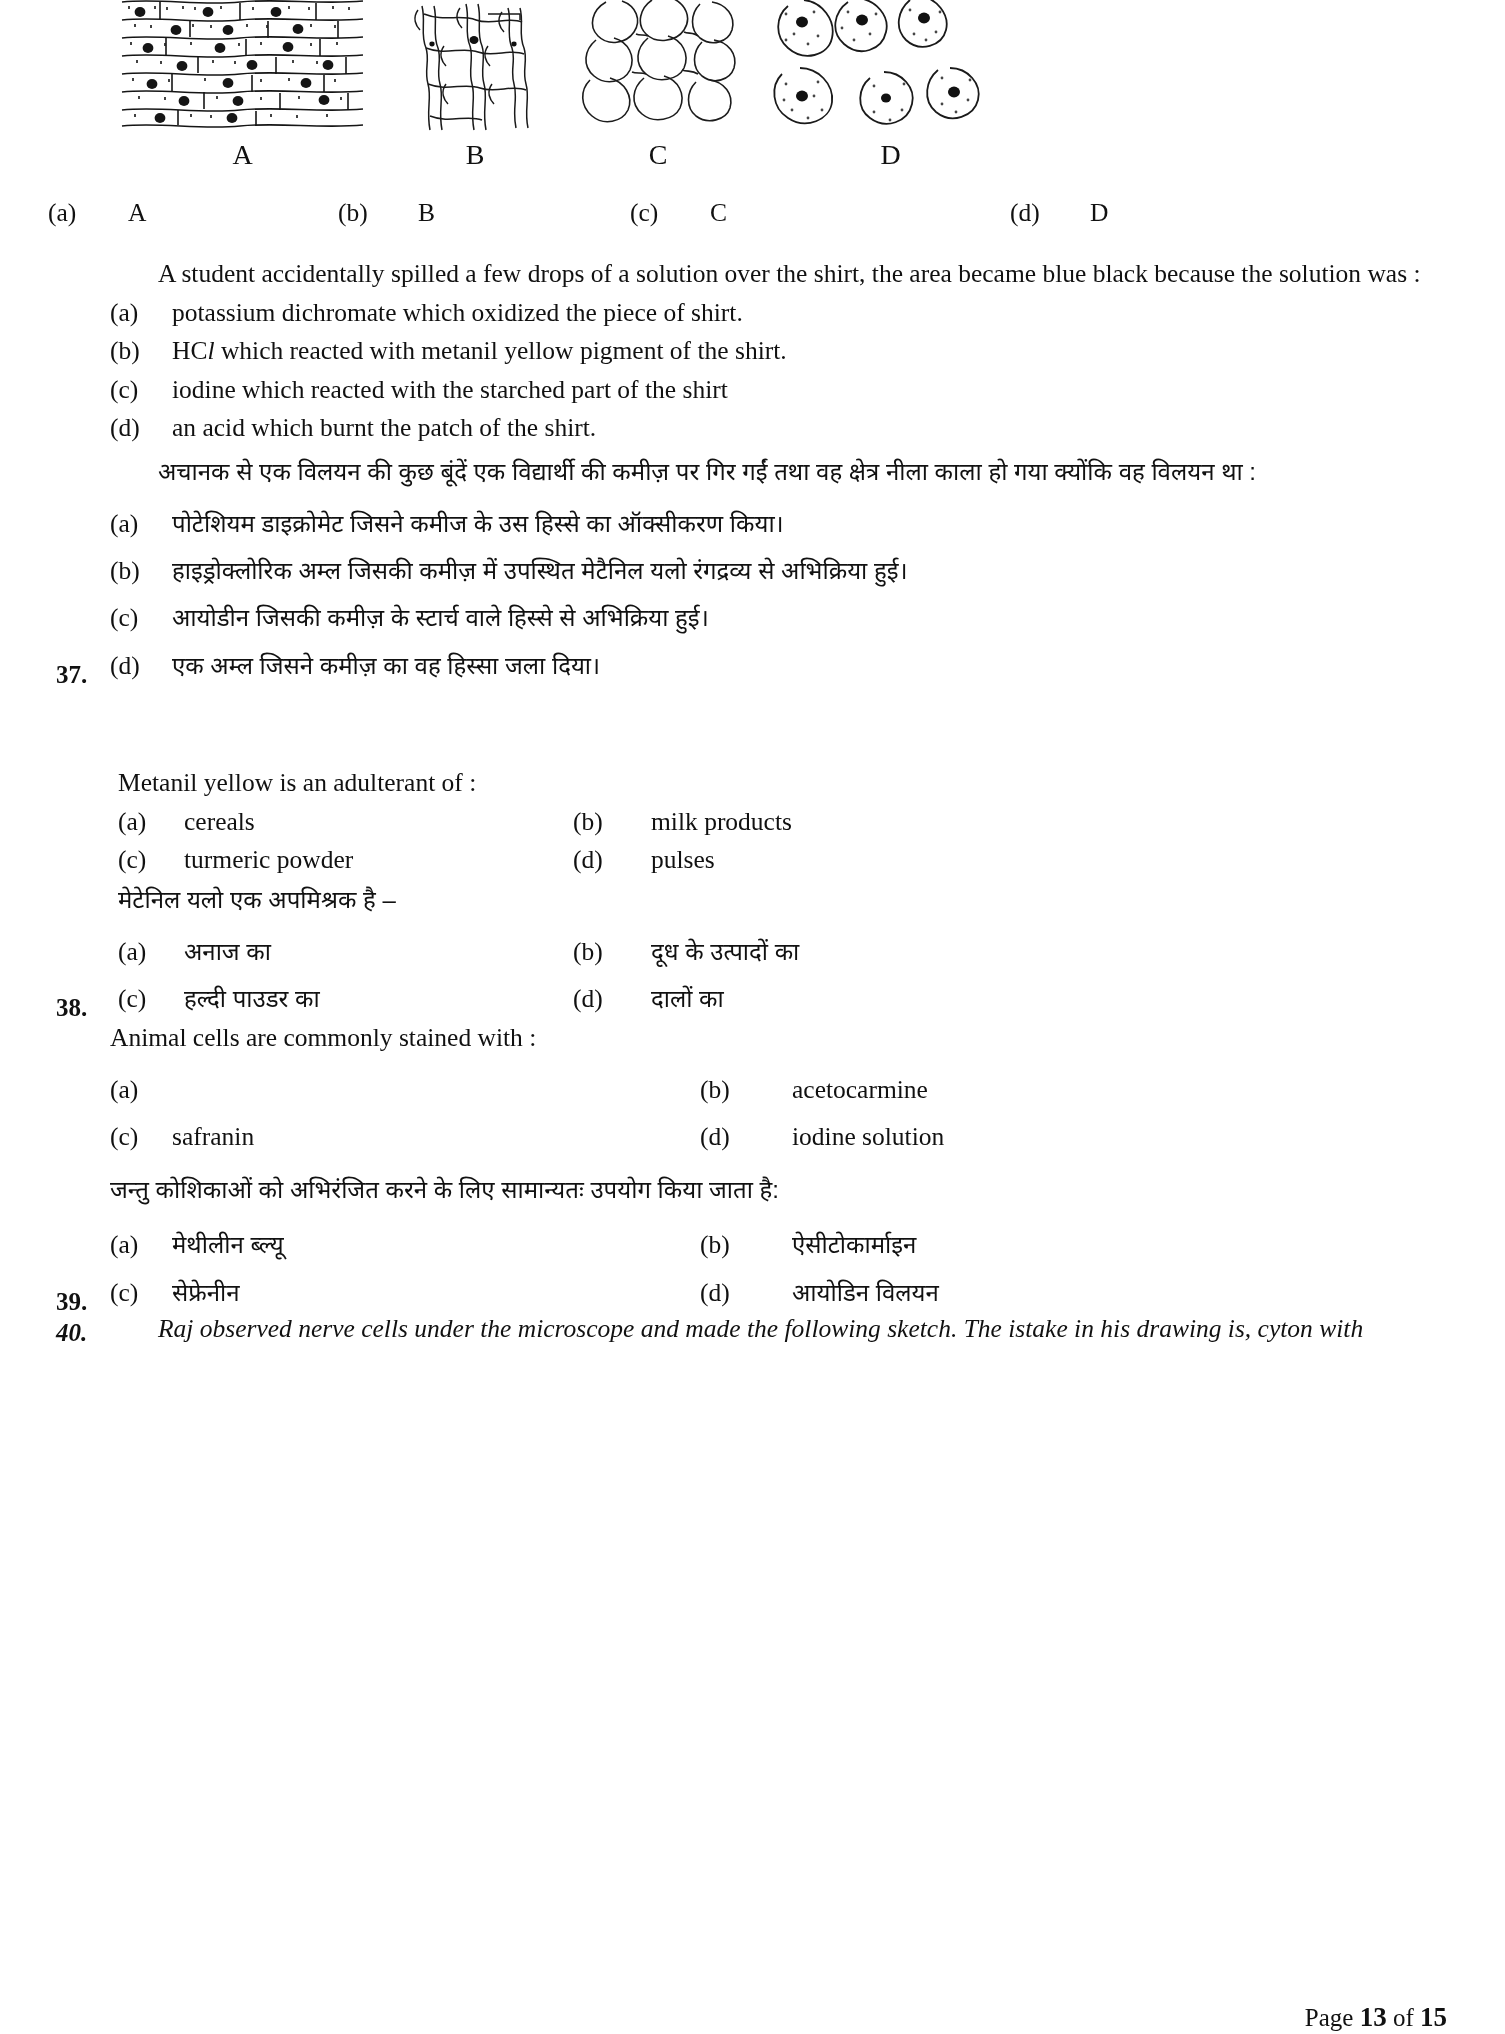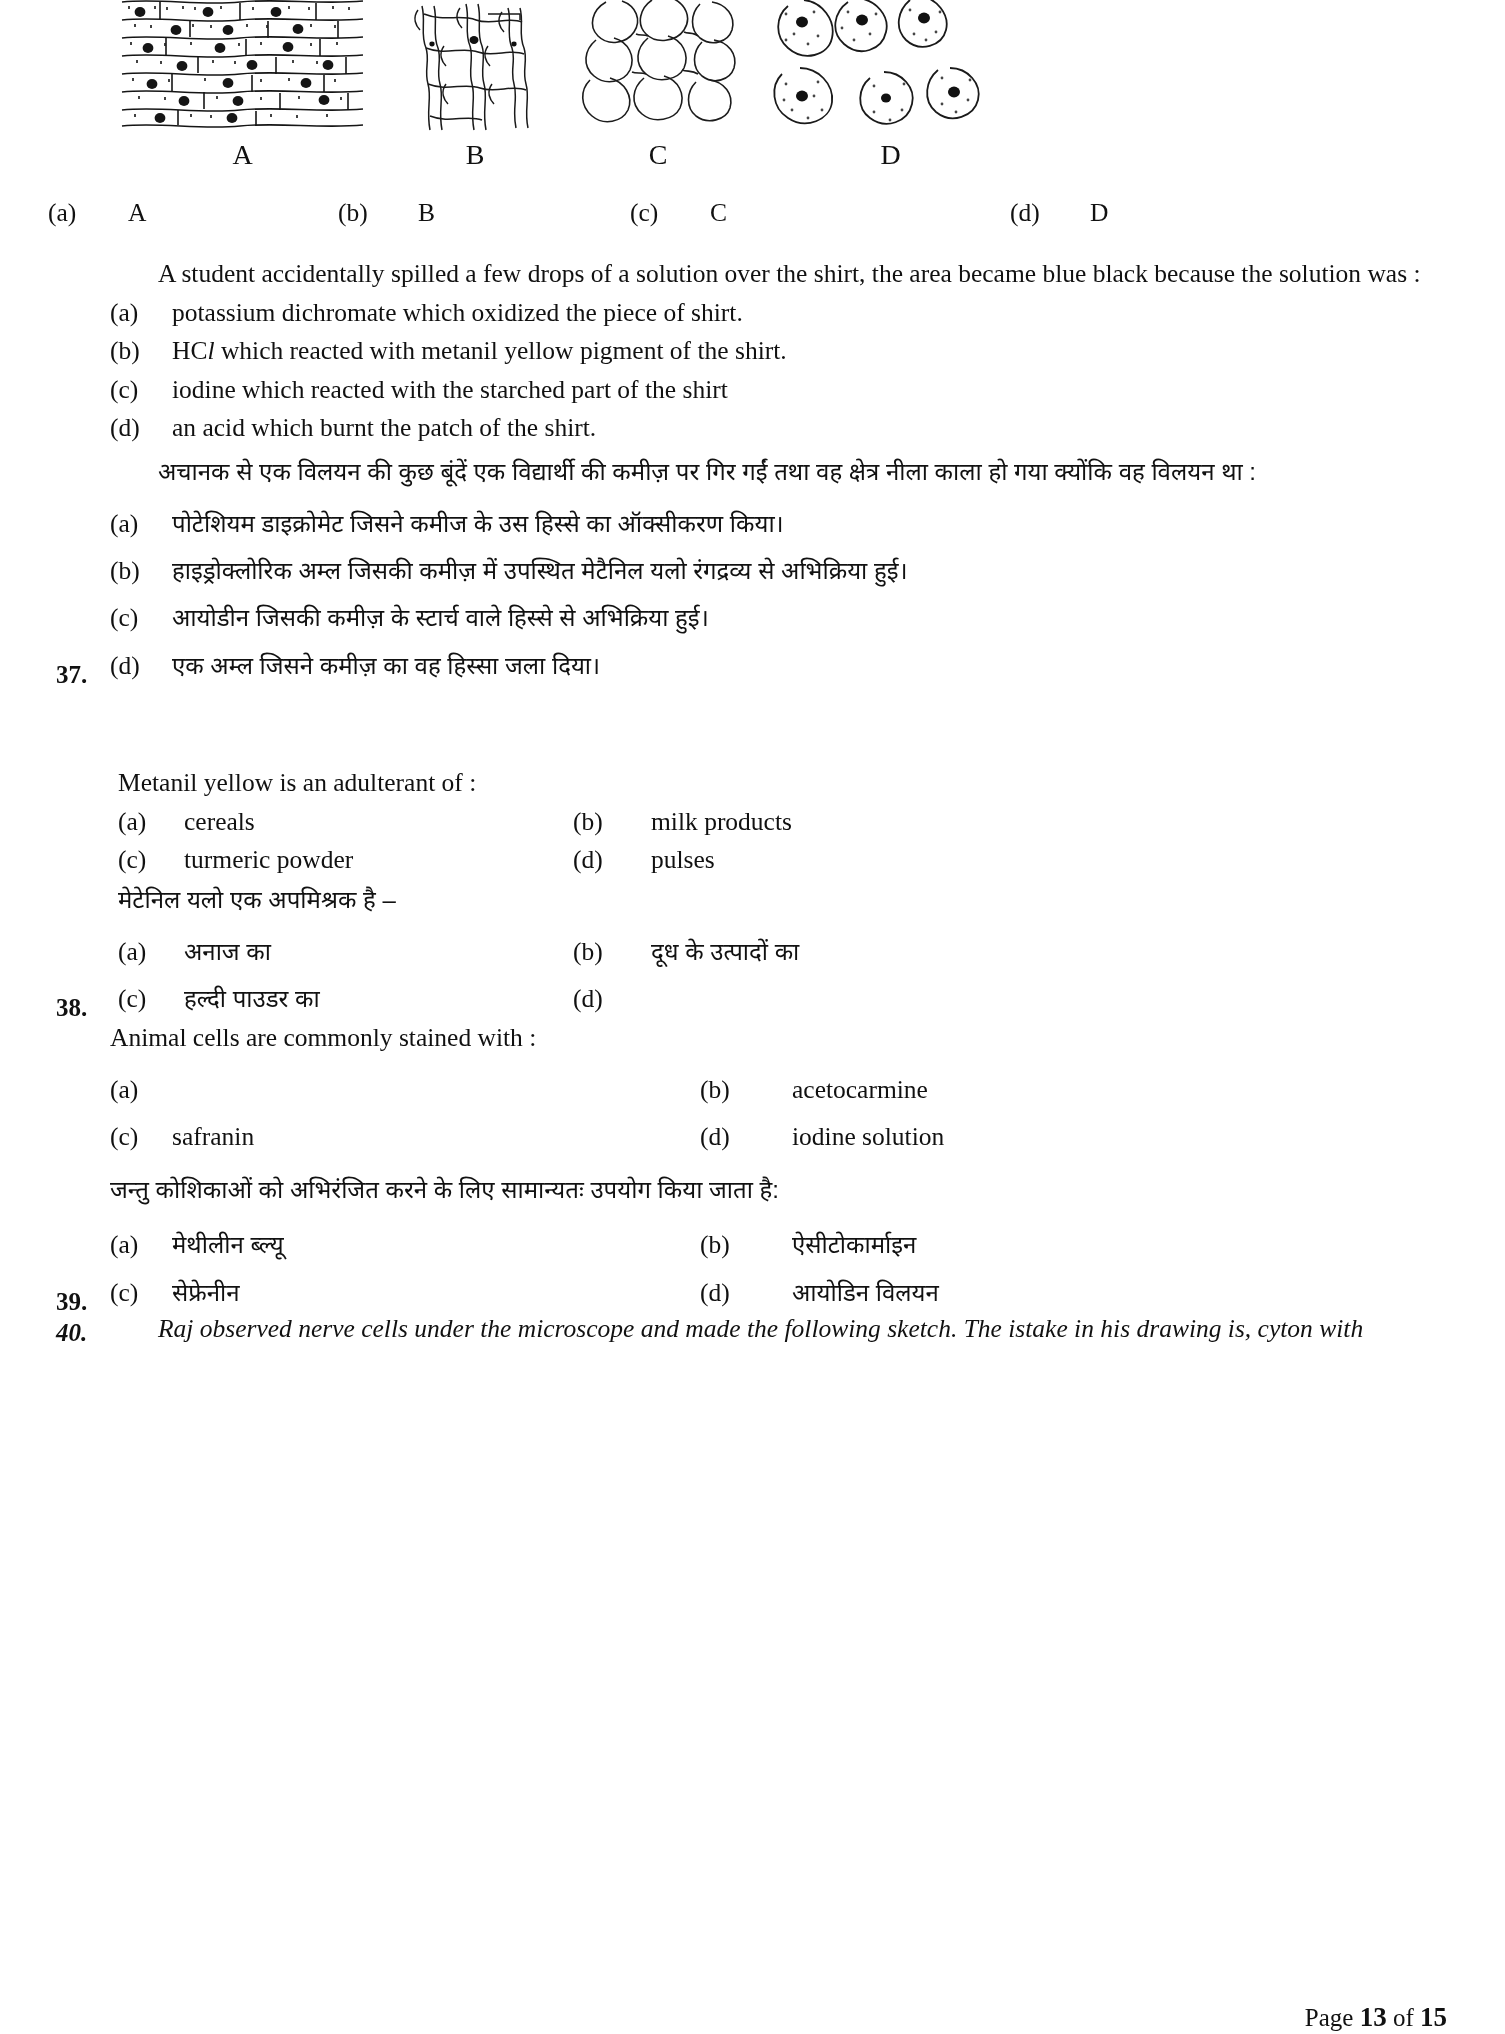--- a/index.html
+++ b/index.html
@@ -497,20 +497,21 @@
             <span class="txt">हल्दी पाउडर का</span>
           </div>
         </div>
         <div class="col-b">
           <div class="hi-opt">
             <span class="lab" style="width:78px;flex:0 0 78px;">(b)</span>
             <span class="txt">दूध के उत्पादों का</span>
           </div>
           <div class="hi-opt">
             <span class="lab" style="width:78px;flex:0 0 78px;">(d)</span>
+            <span class="txt">दालों का</span>
           </div>
         </div>
       </div>
     </div>
   </div>
 
   <div id="q39" class="qrow">
     <div class="qnum">39.</div>
     <div class="qbody">
       <div class="stem">Animal cells are commonly stained with :</div>

